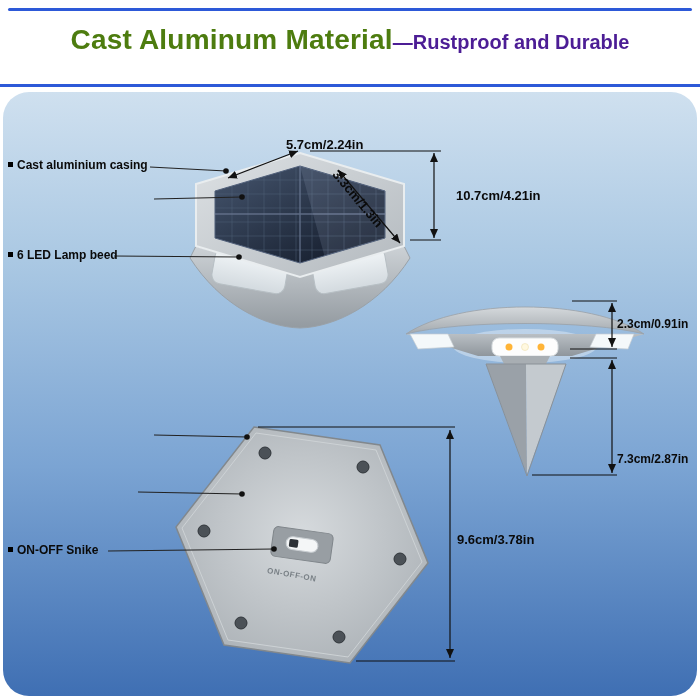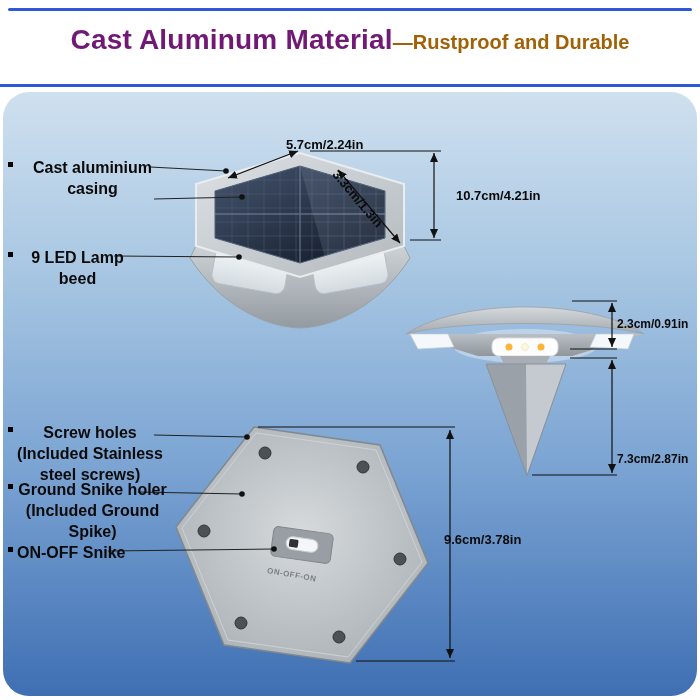--- a/index.html
+++ b/index.html
@@ -8,28 +8,28 @@
   .page { position:relative; width:700px; height:700px; background:#ffffff; overflow:hidden; }
 
   .blue-panel { position:absolute; left:3px; right:3px; top:92px; bottom:4px; border-radius:26px; z-index:0;
     background:linear-gradient(180deg,#cfe0ef 0%,#aac8e3 28%,#7ba4d3 62%,#3f6fb3 100%); }
 
   .header { position:absolute; top:0; left:0; width:700px; height:92px; background:#ffffff; z-index:3; }
   .rule { position:absolute; background:#2d59d8; height:3px; border-radius:2px; }
   .rule-top { top:8px; left:8px; right:8px; }
   .rule-bottom { top:84px; left:0; right:0; border-radius:0; }
   .title-row { position:absolute; top:24px; left:0; width:100%; display:flex; justify-content:center; align-items:baseline; white-space:nowrap; }
-  .title { font-size:28px; font-weight:bold; color:#701a75; letter-spacing:.2px; }
-  .subtitle { font-size:20px; font-weight:600; color:#a16207; }
+  .title { font-size:28px; font-weight:bold; color:#4d7c0f; letter-spacing:.2px; }
+  .subtitle { font-size:20px; font-weight:600; color:#4c1d95; }
 
   svg.art { position:absolute; inset:0; z-index:1; }
 
   .callout { position:absolute; z-index:2; display:flex; gap:4px; align-items:flex-start; }
   .bullet { width:5px; height:5px; background:#000; margin-top:4px; flex:none; }
-  .callout-text { font-size:16px; font-weight:bold; color:#0a0a0a; line-height:1.3;text-align:center; }
+  .callout-text { font-size:12px; font-weight:bold; color:#0a0a0a; line-height:1.3; }
 
   .dim { position:absolute; z-index:2; font-size:13px; font-weight:bold; color:#0a0a0a; white-space:nowrap; }
   .dim-sm { font-size:12px; }
   .rot { transform:rotate(50deg); transform-origin:left top; }
 
   .engraving { position:absolute; z-index:2; font-size:8px; font-weight:bold; color:#798086;
     letter-spacing:.5px; transform:rotate(10deg); transform-origin:left top; }
 </style>
 </head>
 <body>
@@ -159,41 +159,33 @@
         <circle cx="274" cy="549" r="2.8" fill="#111" stroke="none"></circle>
     </g>
   </svg>
 
   <div class="callout" style="left:8px; top:158px; width:160px">
     <span class="bullet"></span>
     <span class="callout-text">Cast aluminium casing</span>
   </div>
   <div class="callout" style="left:8px; top:248px; width:130px">
     <span class="bullet"></span>
-    <span class="callout-text">9 LED Lamp beed</span>
-  </div>
-  <div class="callout" style="left:8px; top:423px; width:155px">
-    <span class="bullet"></span>
-    <span class="callout-text">Screw holes (Included Stainless steel screws)</span>
-  </div>
-  <div class="callout" style="left:8px; top:480px; width:160px">
-    <span class="bullet"></span>
-    <span class="callout-text">Ground Snike holer (Included Ground Spike)</span>
+    <span class="callout-text">6 LED Lamp beed</span>
   </div>
   <div class="callout" style="left:8px; top:543px; width:120px">
     <span class="bullet"></span>
     <span class="callout-text">ON-OFF Snike</span>
   </div>
 
   <div class="dim" style="left:286px; top:137px">5.7cm/2.24in</div>
   <div class="dim rot" style="left:341px; top:167px">3.3cm/1.3in</div>
   <div class="dim" style="left:456px; top:188px">10.7cm/4.21in</div>
   <div class="dim dim-sm" style="left:617px; top:317px">2.3cm/0.91in</div>
   <div class="dim dim-sm" style="left:617px; top:452px">7.3cm/2.87in</div>
-  <div class="dim" style="left:444px; top:532px">9.6cm/3.78in</div>
+  <div class="dim" style="left:457px; top:532px">9.6cm/3.78in</div>
 
   <div class="engraving" style="left:268px; top:566px">ON-OFF-ON</div>
 
   <div class="header">
     <div class="rule rule-top"></div>
     <div class="title-row">
       <span class="title">Cast Aluminum Material</span>
         <span class="subtitle">—Rustproof and Durable</span>
     </div>
     <div class="rule rule-bottom"></div>

